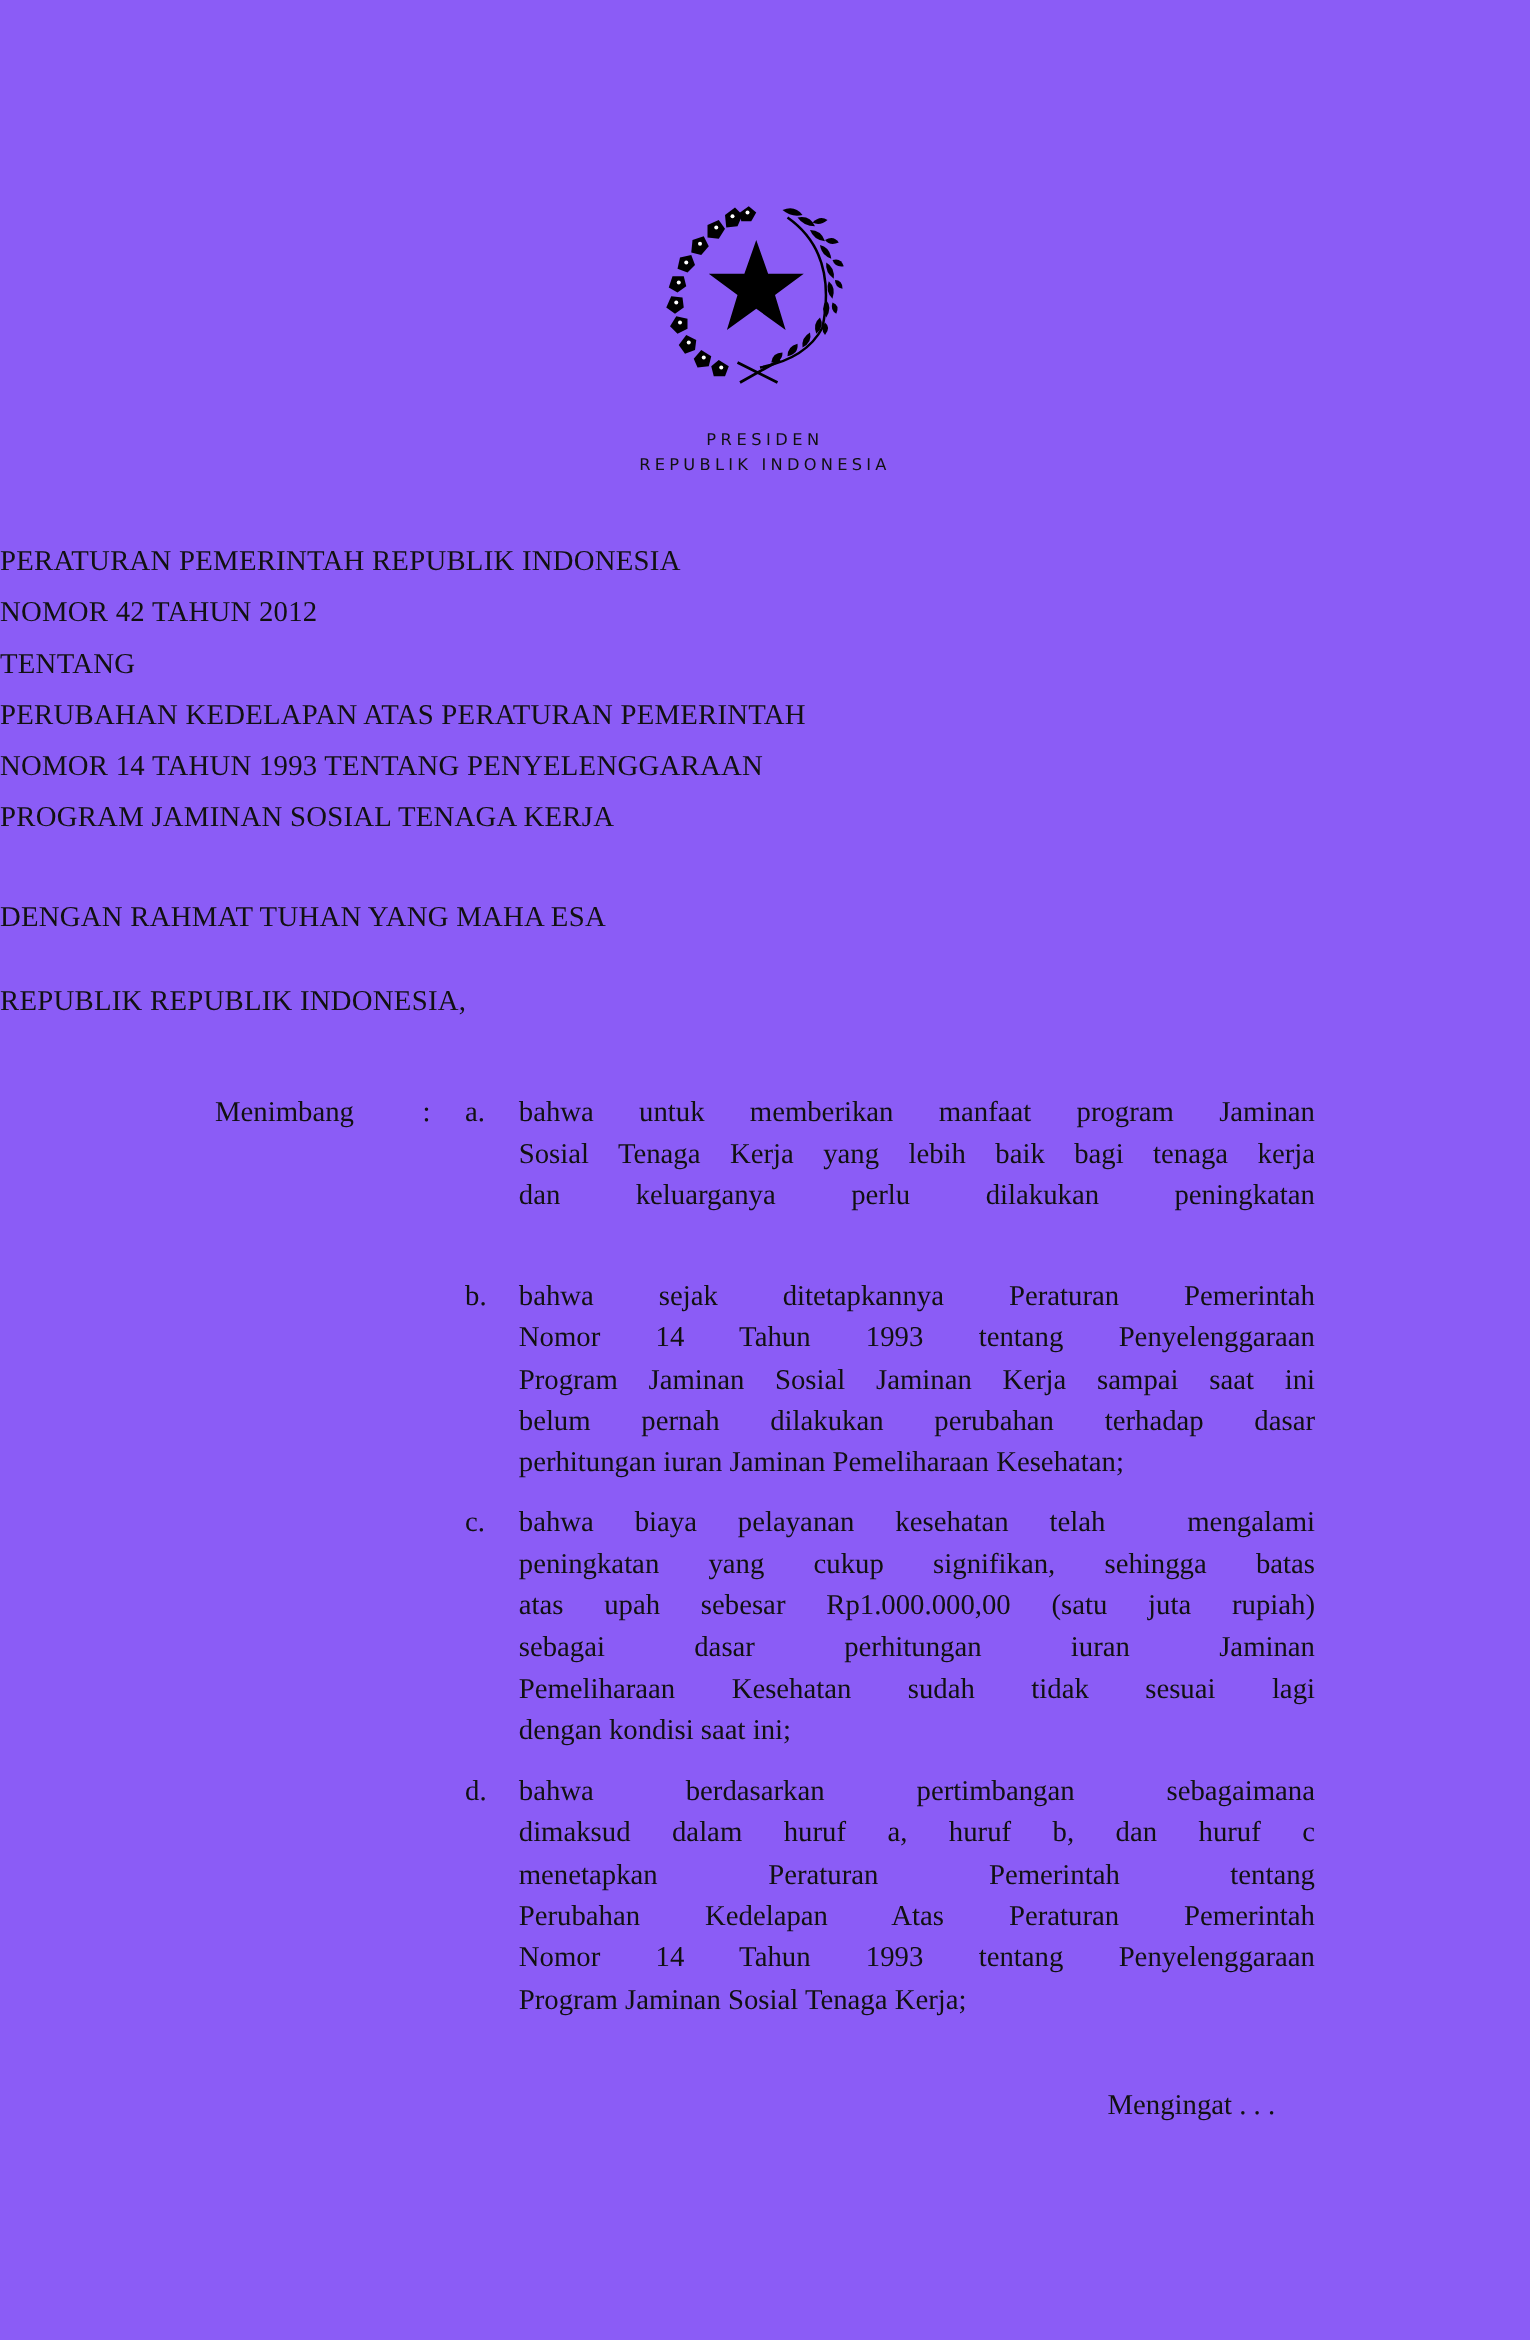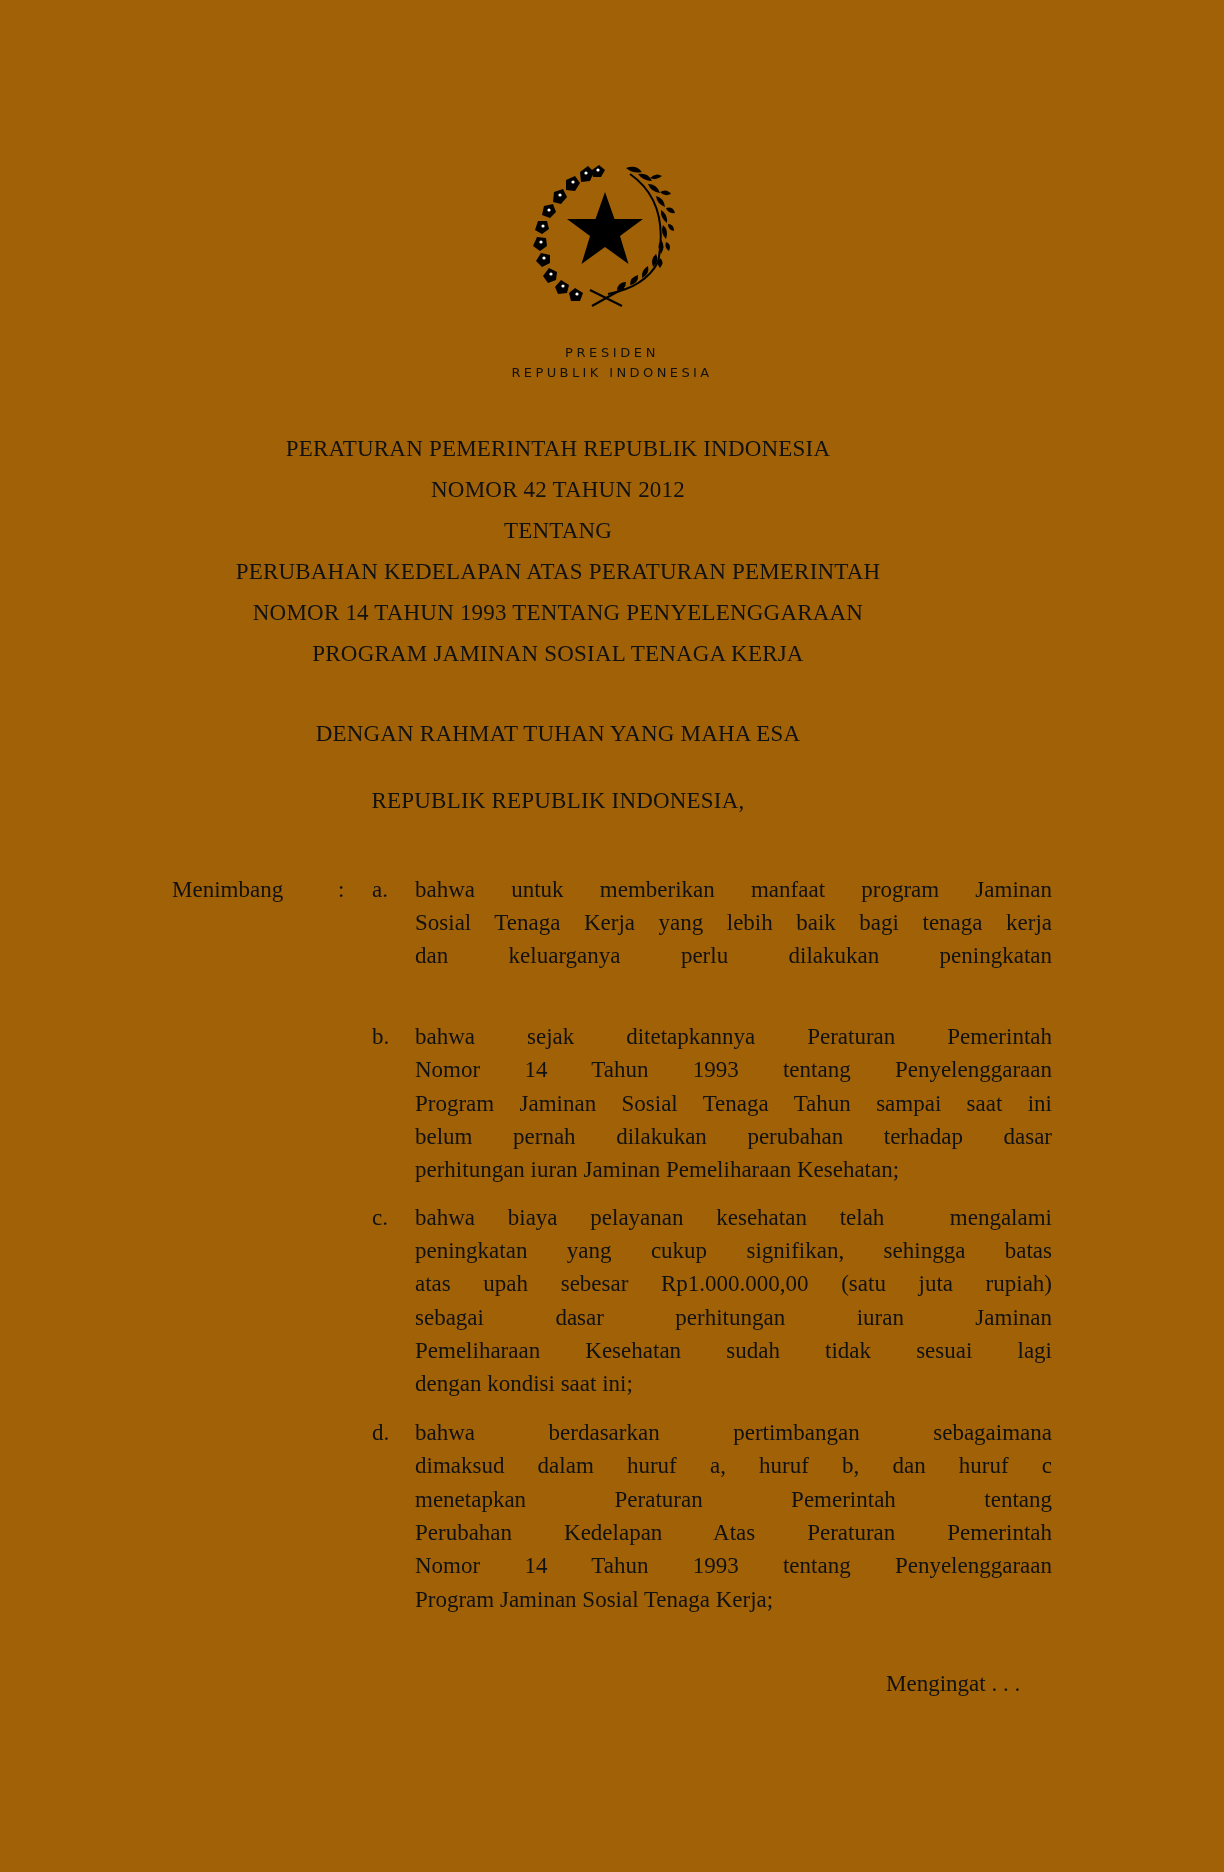--- a/index.html
+++ b/index.html
@@ -1,27 +1,27 @@
 <!DOCTYPE html>
 <html><head>
 <meta charset="utf-8">
 <style>
   html, body { margin: 0; padding: 0; background: #ffffff; }
   body { width: 1224px; height: 1872px; position: relative; overflow: hidden; color: #111111; }
-  .page { position: absolute; left: 0; top: 0; width: 1224px; height: 1872px; background: #a16207; text-decoration: underline; }
+  .page { position: absolute; left: 0; top: 0; width: 1224px; height: 1872px; background: #8b5cf6; text-decoration: underline; }
 
   .emblem { position: absolute; left: 530px; top: 162px; width: 148px; height: 146px; }
 
   .office { position: absolute; left: 0; width: 1224px; text-align: center;
             font-family: "DejaVu Sans", sans-serif; font-size: 13px; letter-spacing: 3.6px;
             color: #111; line-height: 16px; }
   .office.l1 { top: 345px; }
   .office.l2 { top: 365px; letter-spacing: 3.4px; }
 
-  .center-line { position: absolute; left: 0; width: 1116px; text-align: center;
+  .center-line { position: absolute; left: 0; width: 1116px; 
                  font-family: "Liberation Serif", serif; font-size: 23px; line-height: 28px;
                  letter-spacing: 0.2px; white-space: nowrap; }
 
   .label { position: absolute; font-family: "Liberation Serif", serif; font-size: 23px;
            line-height: 28px; white-space: nowrap; }
 
   .jline { position: absolute; left: 415px; width: 637px; font-family: "Liberation Serif", serif;
            font-size: 23px; line-height: 28px; text-align: justify; text-align-last: justify;
            white-space: normal; height: 28px; overflow: hidden; }
   .jline.last { text-align-last: left; }
@@ -106,21 +106,21 @@
   <div class="label" style="left:338px; top:876px">:</div>
 
   <div class="label" style="left:372px; top:876px">a.</div>
   <div class="jline" style="top:876px">bahwa untuk memberikan manfaat program Jaminan</div>
   <div class="jline" style="top:909px">Sosial Tenaga Kerja yang lebih baik bagi tenaga kerja</div>
   <div class="jline" style="top:942px">dan keluarganya perlu dilakukan peningkatan</div>
 
   <div class="label" style="left:372px; top:1023px">b.</div>
   <div class="jline" style="top:1023px">bahwa sejak ditetapkannya Peraturan Pemerintah</div>
   <div class="jline" style="top:1056px">Nomor 14 Tahun 1993 tentang Penyelenggaraan</div>
-  <div class="jline" style="top:1090px">Program Jaminan Sosial Tenaga Tahun sampai saat ini</div>
+  <div class="jline" style="top:1090px">Program Jaminan Sosial Jaminan Kerja sampai saat ini</div>
   <div class="jline" style="top:1123px">belum pernah dilakukan perubahan terhadap dasar</div>
   <div class="jline last" style="top:1156px">perhitungan iuran Jaminan Pemeliharaan Kesehatan;</div>
 
   <div class="label" style="left:372px; top:1204px">c.</div>
   <div class="jline" style="top:1204px; white-space:pre-wrap">bahwa biaya pelayanan kesehatan telah  mengalami</div>
   <div class="jline" style="top:1237px">peningkatan yang cukup signifikan, sehingga batas</div>
   <div class="jline" style="top:1270px">atas upah sebesar Rp1.000.000,00 (satu juta rupiah)</div>
   <div class="jline" style="top:1304px">sebagai dasar perhitungan iuran Jaminan</div>
   <div class="jline" style="top:1337px">Pemeliharaan Kesehatan sudah tidak sesuai lagi</div>
   <div class="jline last" style="top:1370px">dengan kondisi saat ini;</div>

